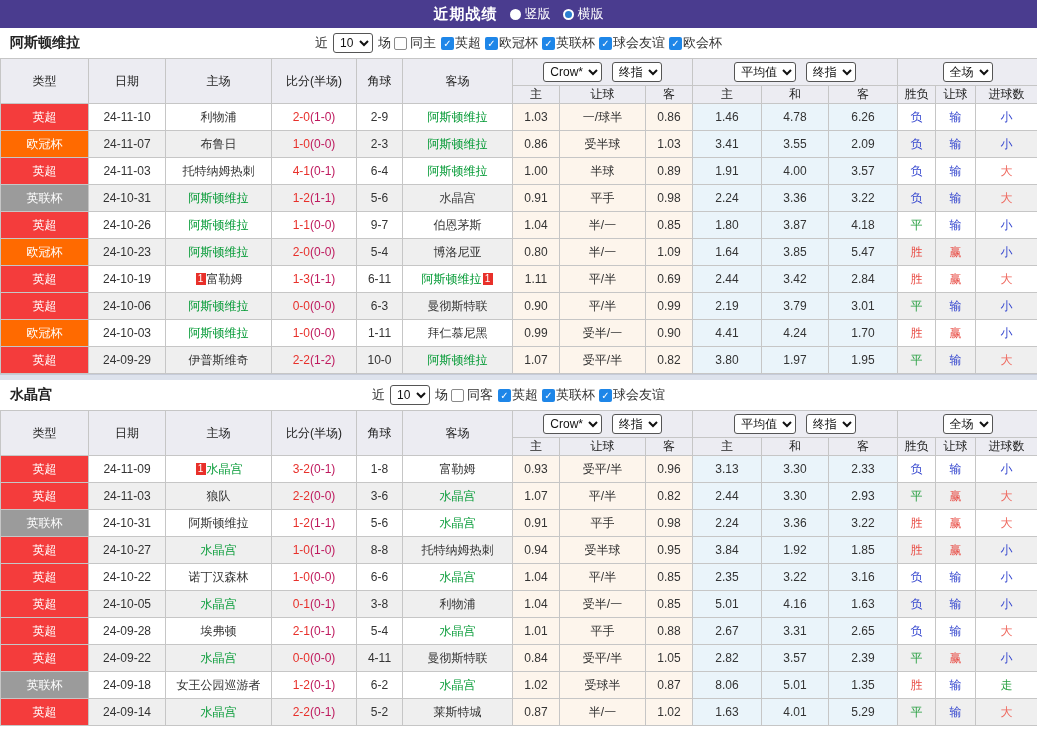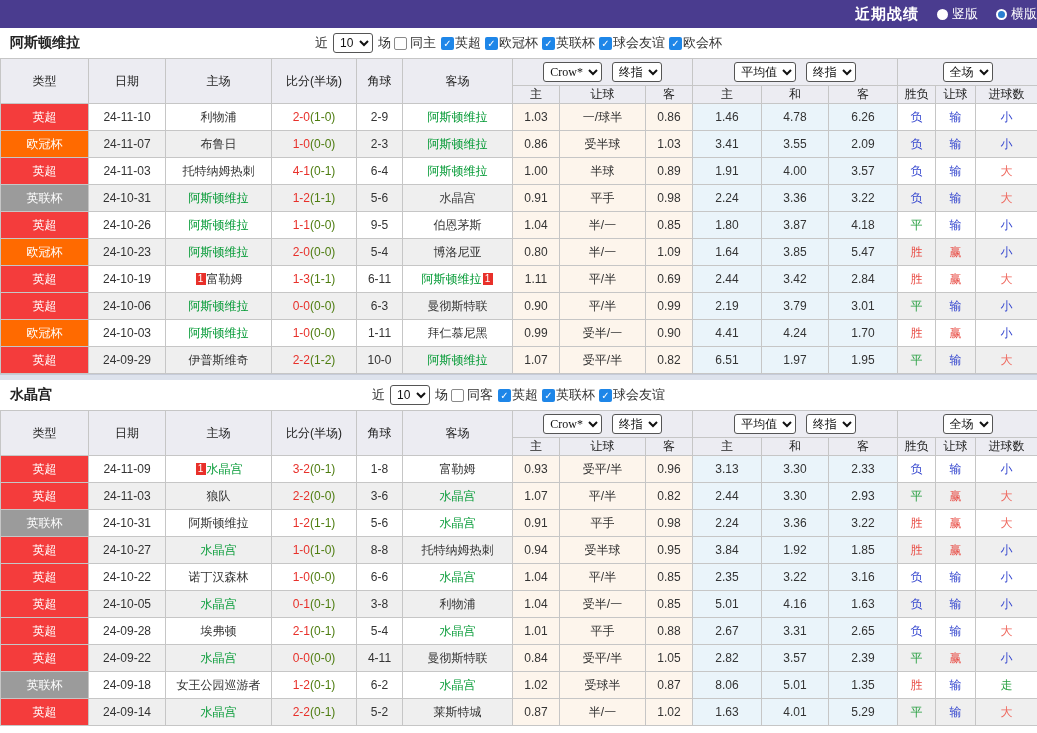--- a/index.html
+++ b/index.html
@@ -5,21 +5,21 @@
   * { margin:0; padding:0; box-sizing:border-box; }
   html,body { background:#fff; }
   body {
     width:1037px;
     font-family:"Liberation Sans","DejaVu Sans",sans-serif;
     color:#333; font-size:12px;
   }
   
   .topbar {
     height:28px; background:#4a3c8f; color:#fff;
-    display:flex; align-items:center; justify-content:flex-end; gap:18px;
+    display:flex; align-items:center; justify-content:center; gap:12px;
   }
   .topbar .title { font-size:15px; font-weight:bold; letter-spacing:1px; }
   .radio { display:inline-flex; align-items:center; gap:4px; font-size:13px; cursor:pointer; color:#fff; }
   .rdot { width:11px; height:11px; border-radius:50%; border:2px solid #fff; display:inline-block; }
   .rdot.on  { background:#fff; }
   .rdot.off { background:#2a7fd0; }
 
   
   .filterbar {
     height:30px; position:relative; background:#fff;
@@ -45,29 +45,29 @@
   
   table { width:100%; border-collapse:collapse; table-layout:fixed; font-size:12px; }
   th,td {
     border:1px solid #c6c6c6; text-align:center;
     padding:0; height:26px; line-height:26px;
     overflow:hidden; white-space:nowrap;
   }
   thead th { background:#ececf2; font-weight:normal; color:#222; }
   tr.h1 th { height:25px; }
   tr.h2 th { height:17px; line-height:17px; }
-  .selcell select { margin:0 3px;font-family:Liberation Serif, serif; }
+  .selcell select { margin:0 3px; }
   tbody tr.alt td:not(.c-odds):not(.c-avg) { background:#efefef; }
   td.c-odds { background:#fdf5ec; }
   td.c-avg  { background:#eaf4fa; }
   td.c-type { padding:0; }
   .lg-badge { display:block; width:100%; height:100%; color:#fff; font-size:12px; }
   .tname.focal { color:#009933; }
   .ft { color:#e8302a; }
-  .ht { color:#4d7c0f; }
+  .ht { color:#be185d; }
   .rc {
     display:inline-block; background:#e8302a; color:#fff;
     font-size:10px; line-height:12px; height:12px; min-width:10px;
     padding:0 1px; margin:0 1px; vertical-align:1px;
   }
   
   .sfooter {
     height:21px; line-height:21px; text-align:center; font-size:13px; color:#333;
     border-bottom:1px solid #c6c6c6;
   }
@@ -250,21 +250,21 @@
           <td class="c-res" style="color:#3547cf">输</td>
           <td class="c-res" style="color:#ef6a60">大</td>
         </tr>
         <tr class="">
           <td class="c-type">
             <span class="lg-badge" style="background:#f43c3c">英超</span>
           </td>
           <td class="c-date">24-10-26</td>
           <td class="c-team"><span class="tname focal">阿斯顿维拉</span></td>
           <td class="c-score"><span class="ft">1-1</span><span class="ht">(0-0)</span></td>
-          <td class="c-corner">9-5</td>
+          <td class="c-corner">9-7</td>
           <td class="c-team"><span class="tname">伯恩茅斯</span></td>
           <td class="c-odds">1.04</td>
           <td class="c-odds">半/一</td>
           <td class="c-odds">0.85</td>
           <td class="c-avg">1.80</td>
           <td class="c-avg">3.87</td>
           <td class="c-avg">4.18</td>
           <td class="c-res" style="color:#2aa043">平</td>
           <td class="c-res" style="color:#3547cf">输</td>
           <td class="c-res" style="color:#3547cf">小</td>
@@ -350,21 +350,21 @@
             <span class="lg-badge" style="background:#f43c3c">英超</span>
           </td>
           <td class="c-date">24-09-29</td>
           <td class="c-team"><span class="tname">伊普斯维奇</span></td>
           <td class="c-score"><span class="ft">2-2</span><span class="ht">(1-2)</span></td>
           <td class="c-corner">10-0</td>
           <td class="c-team"><span class="tname focal">阿斯顿维拉</span></td>
           <td class="c-odds">1.07</td>
           <td class="c-odds">受平/半</td>
           <td class="c-odds">0.82</td>
-          <td class="c-avg">6.51</td>
+          <td class="c-avg">3.80</td>
           <td class="c-avg">1.97</td>
           <td class="c-avg">1.95</td>
           <td class="c-res" style="color:#2aa043">平</td>
           <td class="c-res" style="color:#3547cf">输</td>
           <td class="c-res" style="color:#ef6a60">大</td>
         </tr>
       </tbody>
   </table>
 </section>
 

